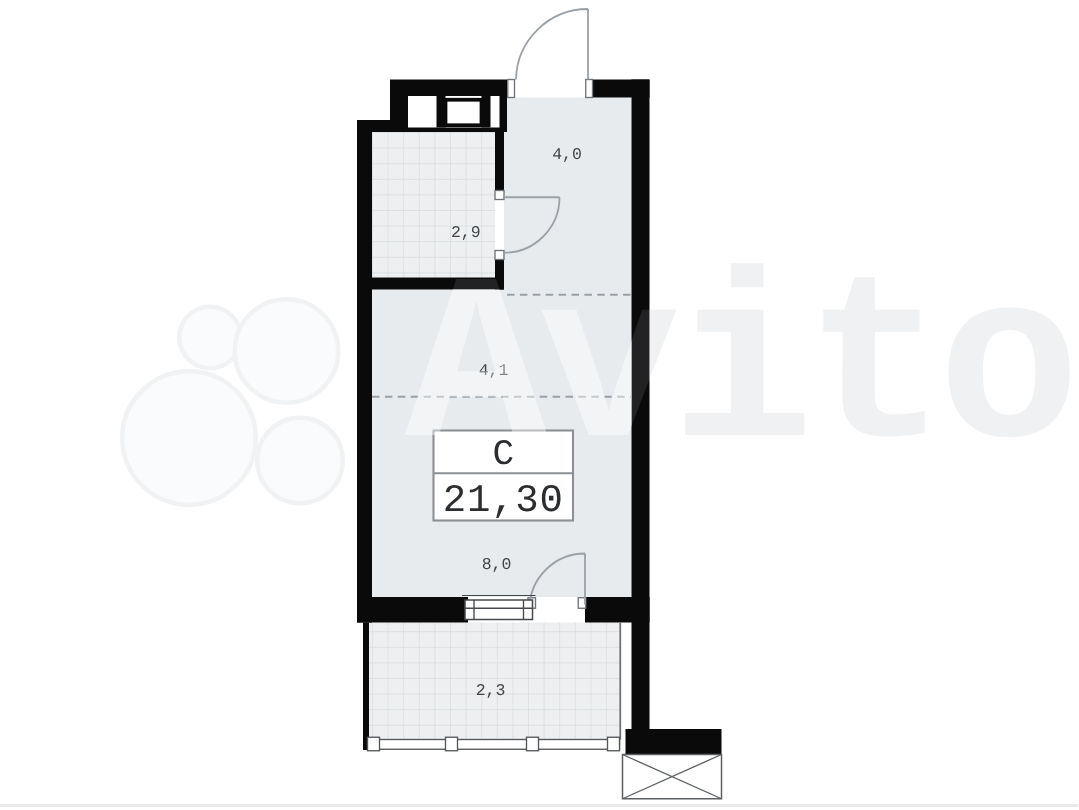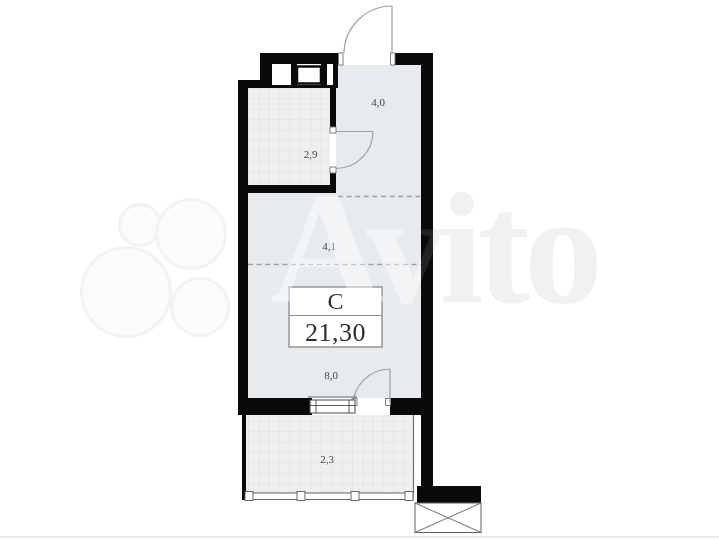--- a/index.html
+++ b/index.html
@@ -1,18 +1,18 @@
 <!DOCTYPE html>
 <html><head>
 <meta charset="utf-8">
 <style>
   html,body{margin:0;padding:0;background:#ffffff;}
   .canvas{
     position:relative;width:719px;height:540px;background:#ffffff;overflow:hidden;
-    font-family:Liberation Serif, serif;
+    font-family:Liberation Mono, monospace;
   }
   
   .wm-under{position:absolute;inset:0;z-index:1;}
   .wm-brand{
     position:absolute;left:270px;top:170px;
     font-size:158px;font-weight:bold;letter-spacing:-6px;line-height:1;
     color:#f0f1f3;user-select:none;white-space:nowrap;
   }
   .wm-circle{position:absolute;border-radius:50%;border:3px solid #f0f2f4;background:#fafbfc;}
   .wm-c1{left:118px;top:203px;width:38px;height:38px;}

